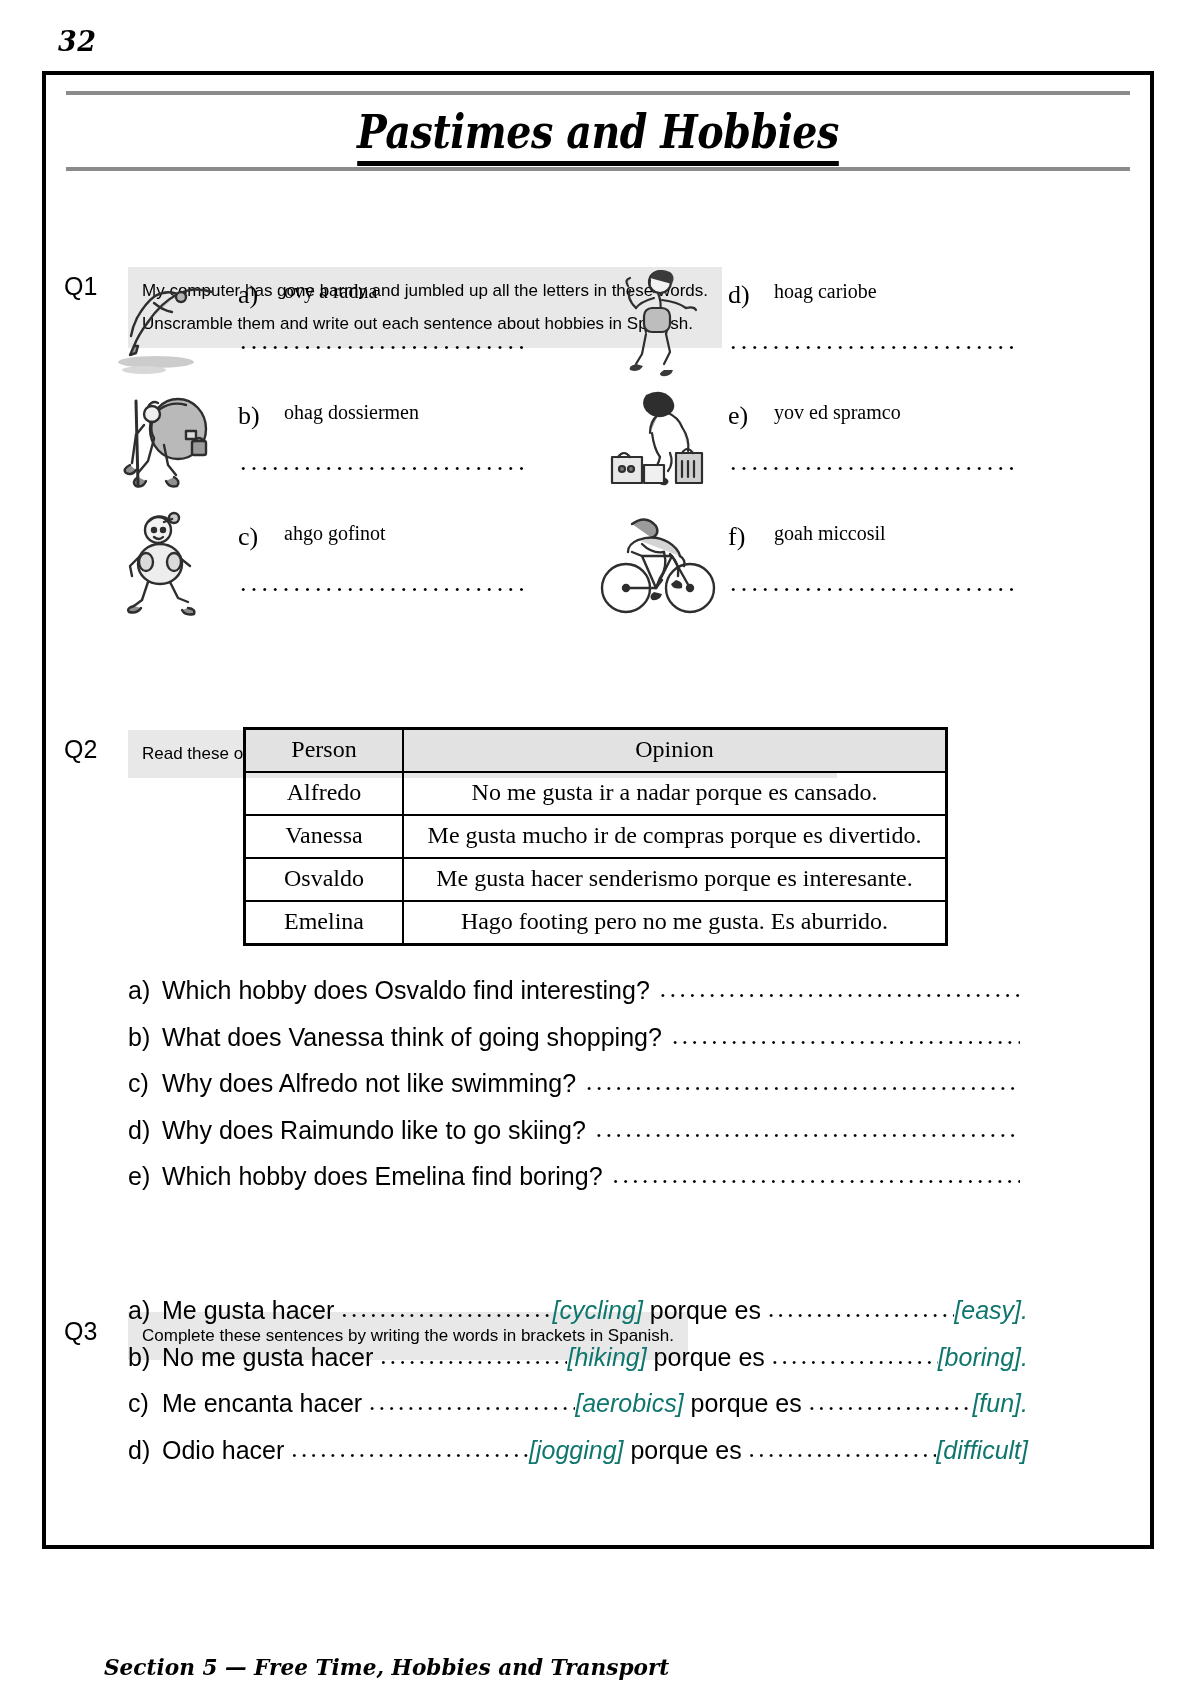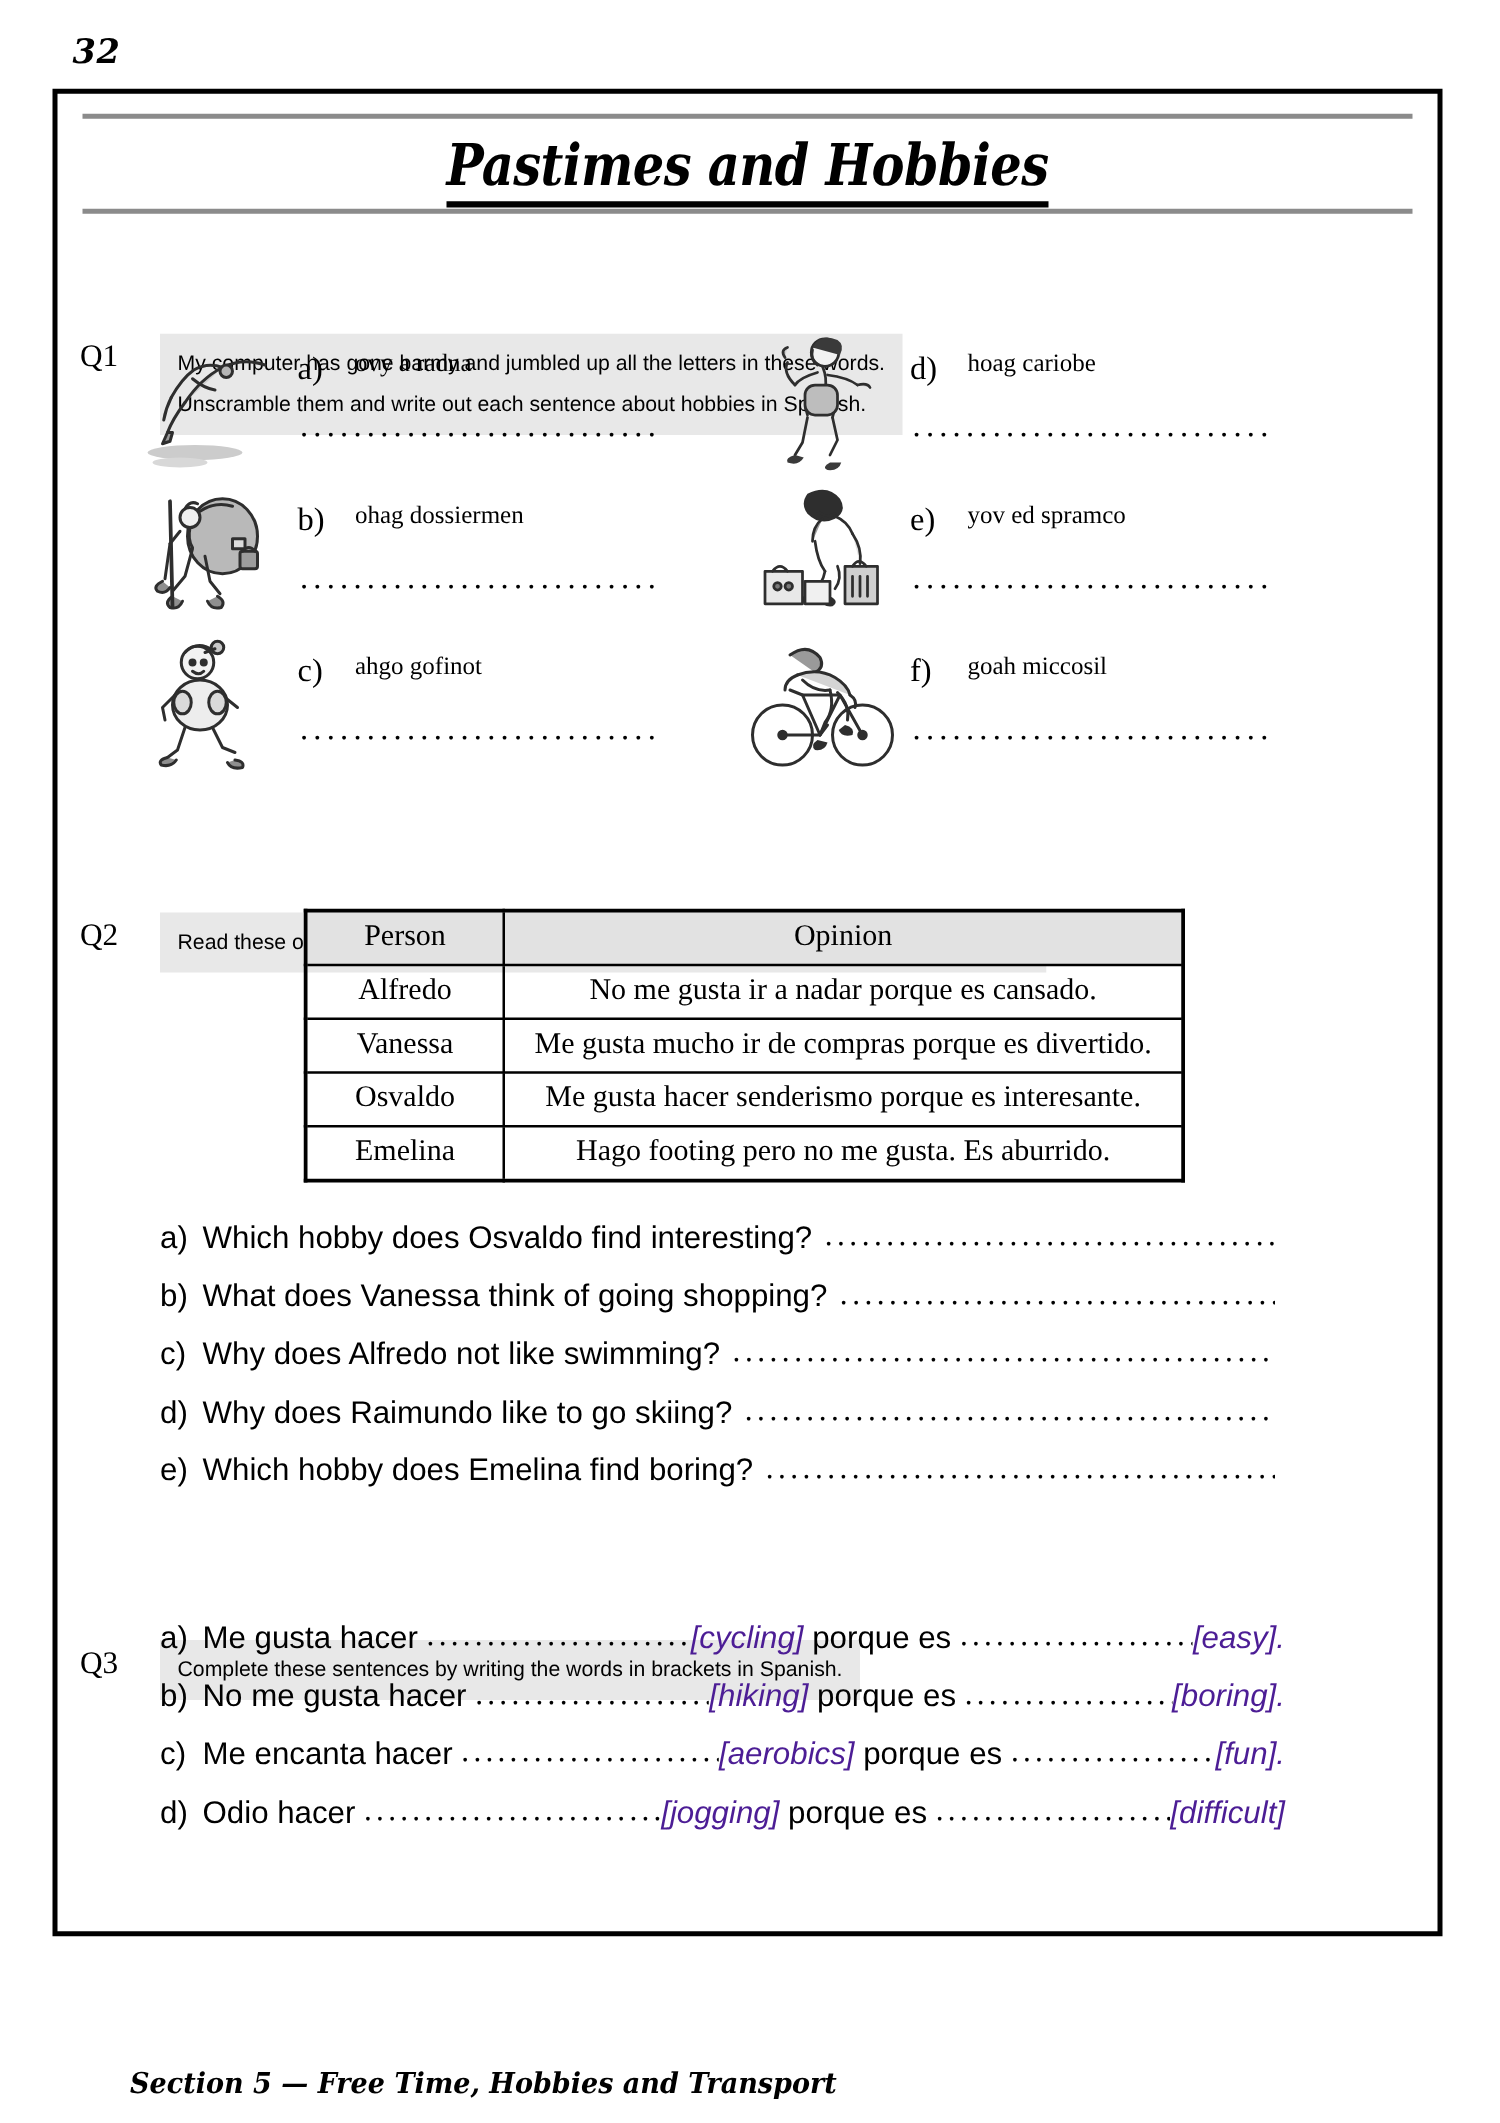--- a/index.html
+++ b/index.html
@@ -38,21 +38,21 @@
     font-size:46px;line-height:62px;
     letter-spacing:-.5px;
     padding:6px 0 4px 0;
     transform:scaleX(.86);
   }
   .title span{border-bottom:5px solid #000;padding-bottom:2px;}
 
   
   .qrow{position:absolute;display:flex;align-items:flex-start;}
   .qlabel{
-    font-family:Liberation Serif, serif;
+    font-family:Liberation Sans, sans-serif;
     font-size:25px;line-height:30px;font-weight:400;
     width:64px;flex:none;padding-top:4px;
   }
   .qband{
     background:#e8e8e8;
     font-family:"Liberation Sans",sans-serif;
     font-size:17px;line-height:33px;
     padding:7px 14px 8px 14px;
     transform-origin:left top;
   }
@@ -114,21 +114,21 @@
   
   .q3list{position:absolute;left:128px;top:1296px;width:900px;}
   .q3q{display:flex;align-items:baseline;height:46.5px;font-family:"Liberation Sans",sans-serif;font-size:25px;}
   .q3letter{width:34px;flex:none;}
   .q3seg{white-space:nowrap;}
   .q3dots{
     overflow:hidden;white-space:nowrap;
     letter-spacing:3.4px;font-family:"Liberation Serif",serif;
     position:relative;top:-2px;
   }
-  .hint{font-style:italic;color:#4c1d95;white-space:nowrap;}
+  .hint{font-style:italic;color:#0f766e;white-space:nowrap;}
 
   
   .footer{
     position:absolute;left:58px;top:1578px;
     font-family:"DejaVu Serif",serif;
     font-style:italic;font-weight:bold;font-size:23px;
     transform:scaleX(.94);transform-origin:left center;
   }
 </style>
 </head>

